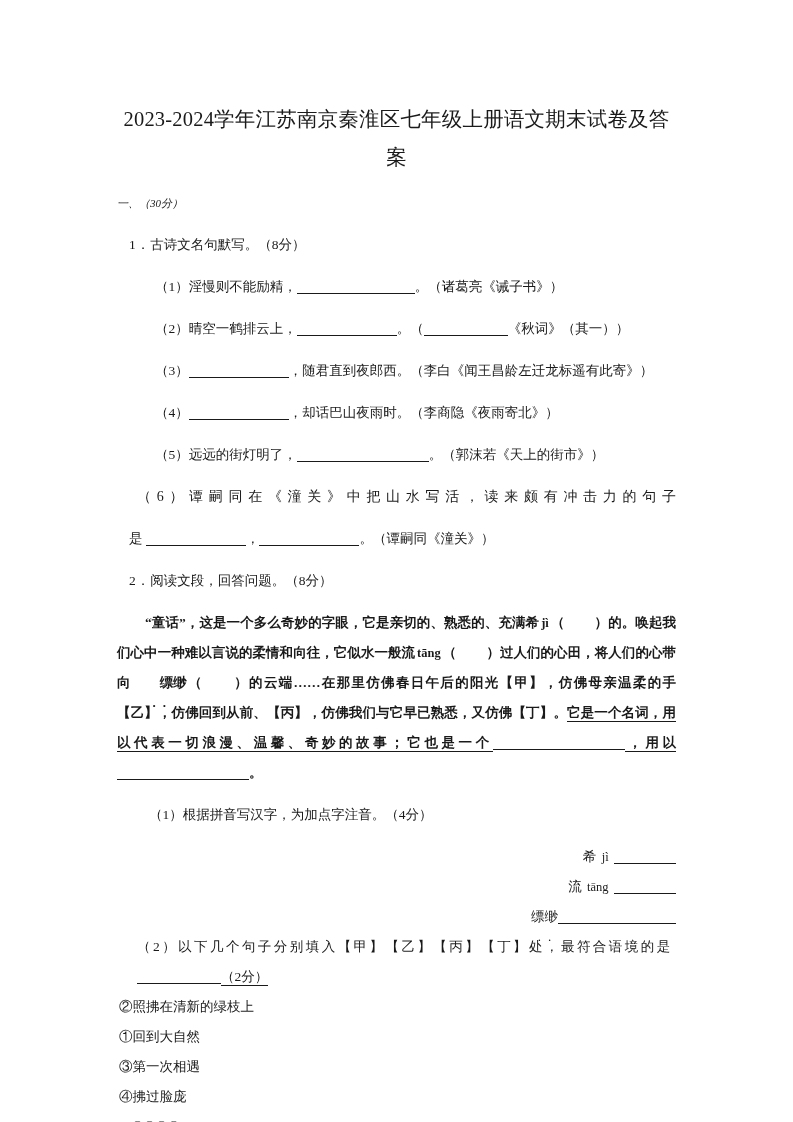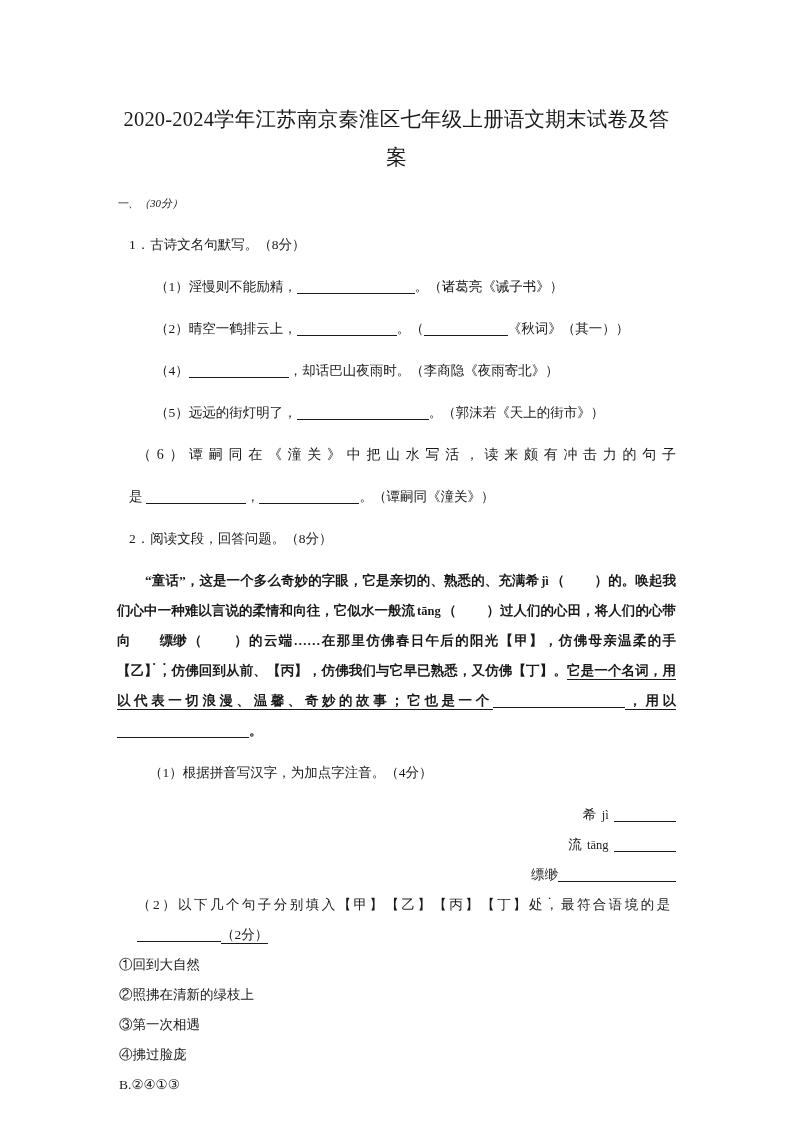--- a/index.html
+++ b/index.html
@@ -129,36 +129,39 @@
     margin: 0;
     padding-left: 2px;
     text-align: right;
   }
 </style>
 </head>
 <body>
 
 <div class="page">
 
-  <h1 class="doc-title">2020-2024学年江苏南京秦淮区七年级上册语文期末试卷及答案</h1>
+  <h1 class="doc-title">2023-2024学年江苏南京秦淮区七年级上册语文期末试卷及答案</h1>
 
   <p class="section-head">一、（30分）</p>
 
   <p class="q-line">
     <span class="q-num">1．</span><span>古诗文名句默写。（8分）</span>
   </p>
 
   <p class="q-line sub">
     <span>（1）</span><span>淫慢则不能励精，</span><span class="blank b-xl"></span><span>。（诸葛亮《诫子书》）</span>
   </p>
 
   <p class="q-line sub">
     <span>（2）</span><span>晴空一鹤排云上，</span><span class="blank b-lg"></span><span>。（</span><span class="blank b-md"></span><span>《秋词》（其一））</span>
   </p>
 
+  <p class="q-line sub">
+    <span>（3）</span><span class="blank b-lg"></span><span>，随君直到夜郎西。（李白《闻王昌龄左迁龙标遥有此寄》）</span>
+  </p>
 
   <p class="q-line sub">
     <span>（4）</span><span class="blank b-lg"></span><span>，却话巴山夜雨时。（李商隐《夜雨寄北》）</span>
   </p>
 
   <p class="q-line sub">
     <span>（5）</span><span>远远的街灯明了，</span><span class="blank b-xxl"></span><span>。（郭沫若《天上的街市》）</span>
   </p>
 
   <p class="justify-spread">
@@ -189,20 +192,20 @@
   </p>
 
   <p class="ans-line">
     <span class="dotted-emph">缥缈</span><span class="blank b-xl"></span>
   </p>
 
   <p class="para sub2">
     <span>（2）</span><span>以下几个句子分别填入【甲】【乙】【丙】【丁】处，最符合语境的是</span>&nbsp;<span class="blank b-md"></span><span class="uline">（2分）</span>
   </p>
 
+  <p class="opt-line">②照拂在清新的绿枝上</p>
   <p class="opt-line">①回到大自然</p>
-  <p class="opt-line">②照拂在清新的绿枝上</p>
   <p class="opt-line">③第一次相遇</p>
   <p class="opt-line">④拂过脸庞</p>
 
   <p class="opt-line">B.②④①③</p>
 
 </div>
 
 </body></html>

